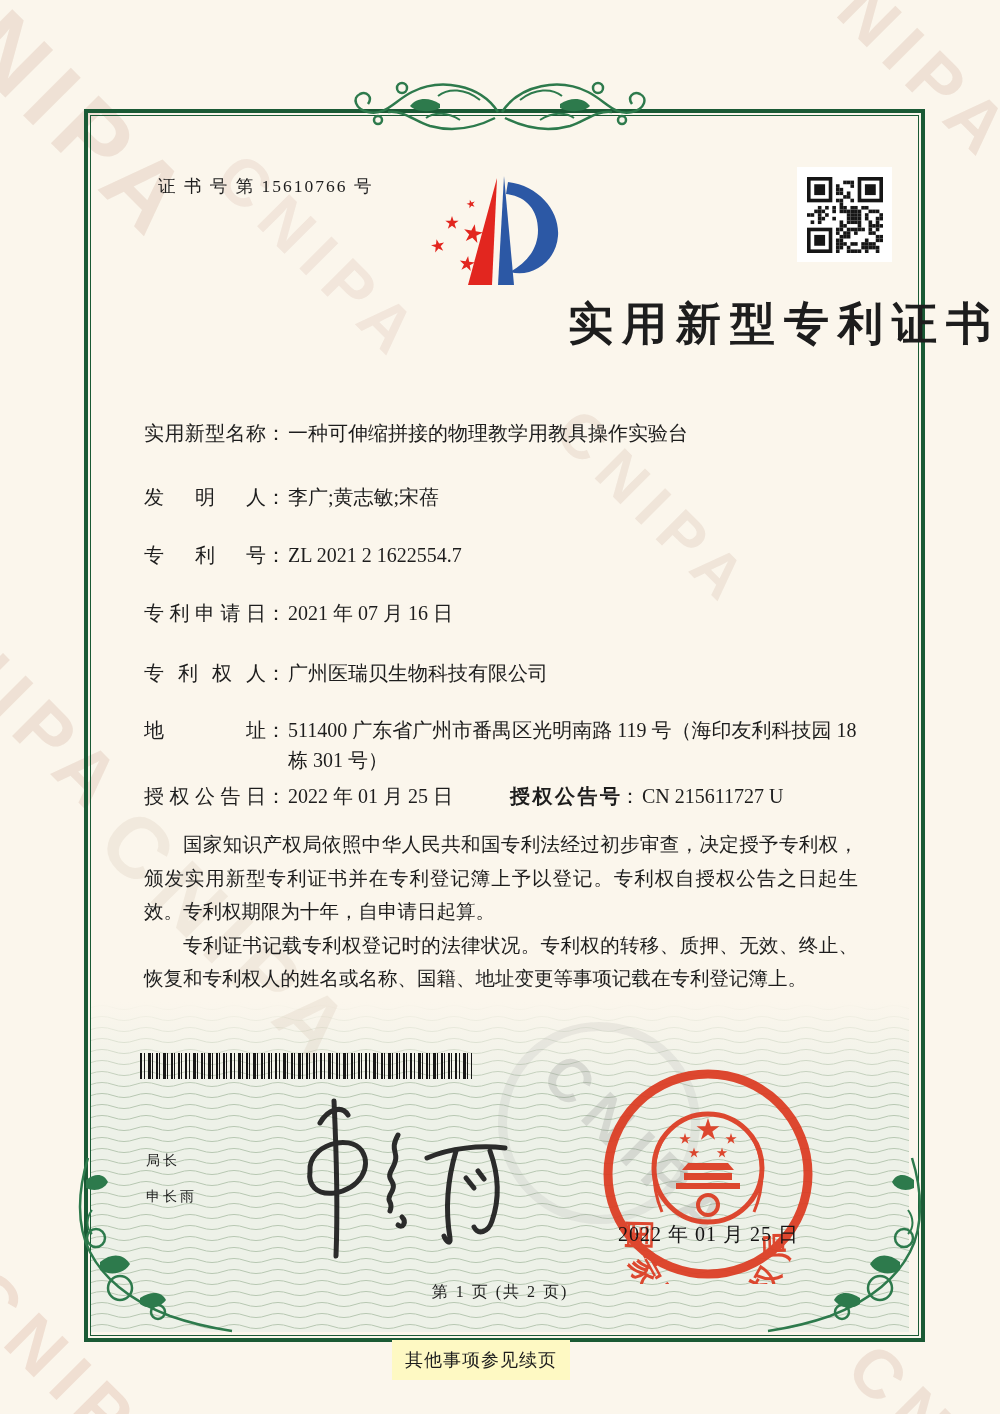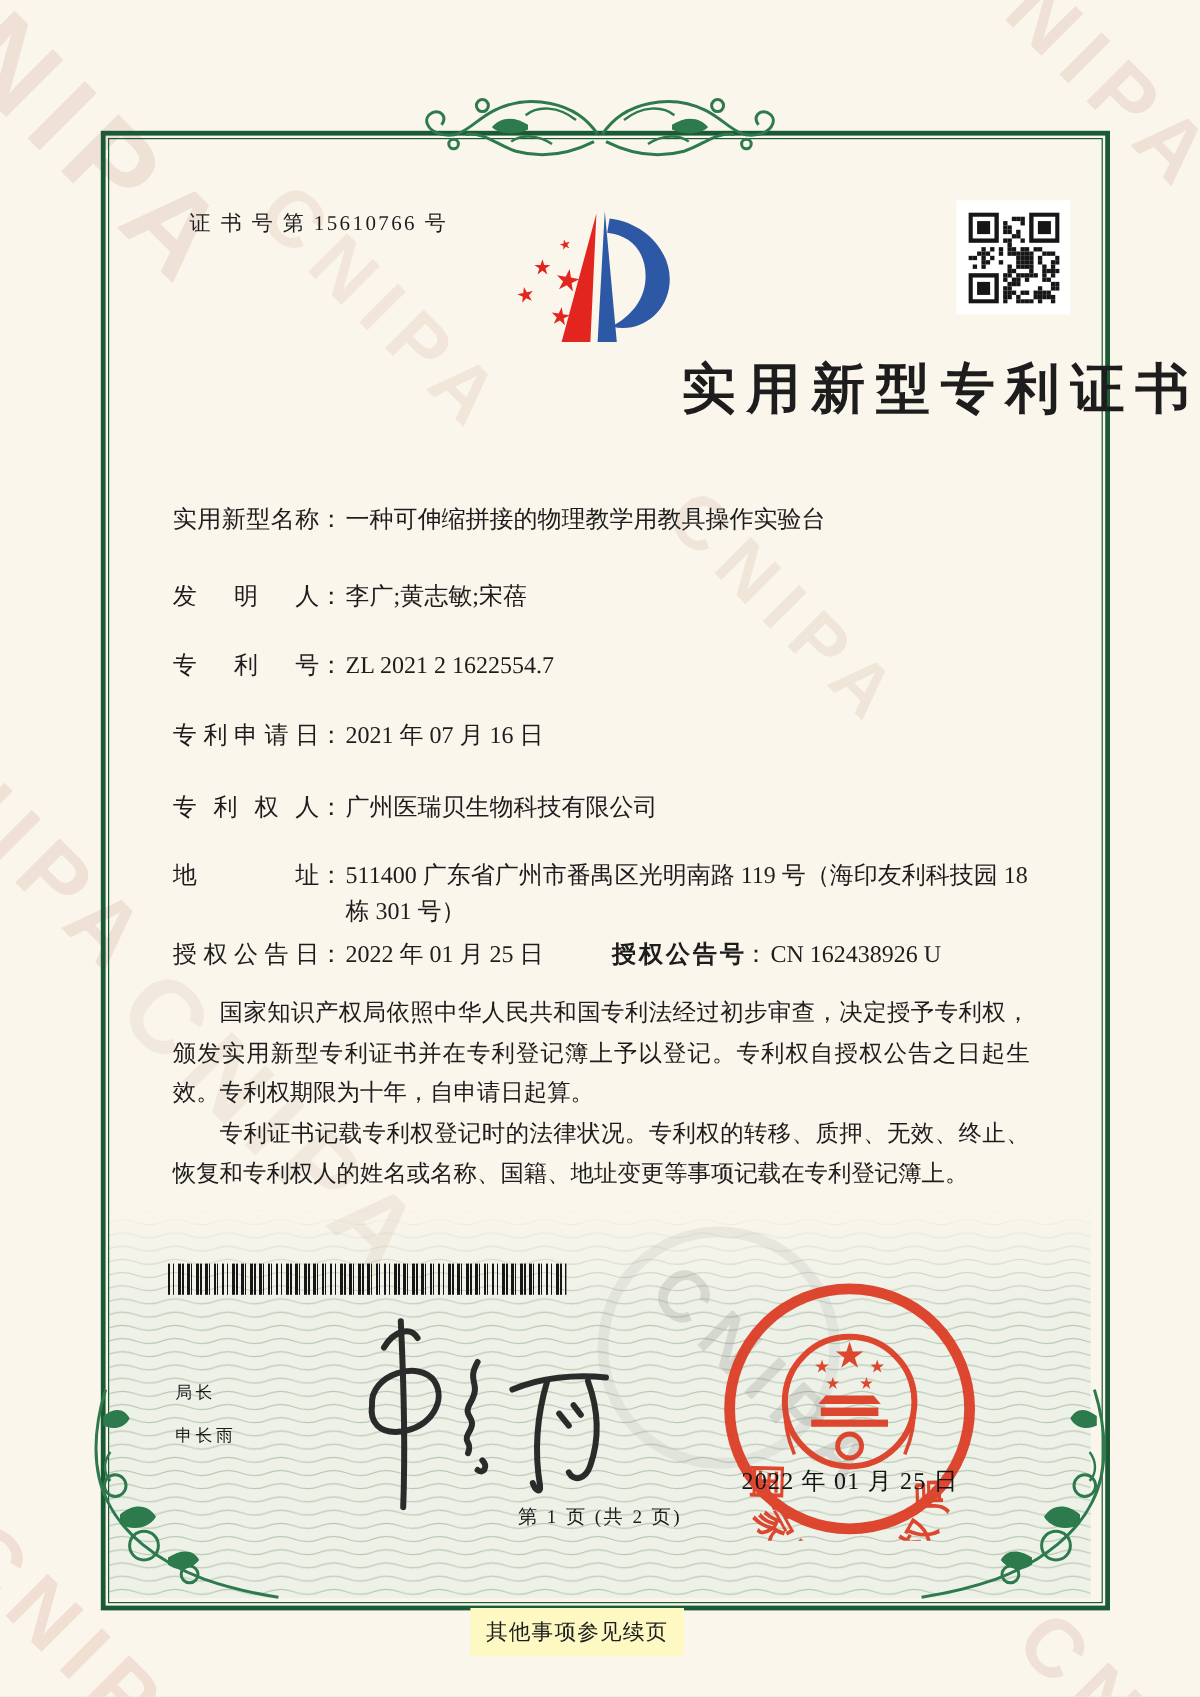--- a/index.html
+++ b/index.html
@@ -64,21 +64,21 @@
       #161616 23px 26px,transparent 26px 27px,#161616 27px 28px,transparent 28px 31px,
       #161616 31px 33px,transparent 33px 34px,#161616 34px 35px,transparent 35px 38px,
       #161616 38px 40px,transparent 40px 41px,#161616 41px 42px,transparent 42px 45px);}
   .director{position:absolute;left:146px;top:1152px;z-index:4;
             font-family:"Liberation Sans","DejaVu Sans",sans-serif;font-size:14px;letter-spacing:3px;}
   .director div{margin-bottom:18px;}
   .signature{position:absolute;left:290px;top:1093px;z-index:5;}
   .seal{position:absolute;left:598px;top:1064px;z-index:5;}
   .seal-date{position:absolute;left:618px;top:1221px;width:190px;font-size:20px;letter-spacing:1px;
              color:#141414;z-index:6;}
-  .page-info{position:absolute;left:0;width:1000px;top:1254px;text-align:center;font-size:16px;
+  .page-info{position:absolute;left:0;width:1000px;top:1282px;text-align:center;font-size:16px;
              letter-spacing:2px;z-index:4;}
   .cont-note{position:absolute;left:392px;top:1340px;width:178px;height:40px;background:#fef9c3;
              z-index:4;text-align:center;line-height:40px;font-size:18px;letter-spacing:1px;}
 </style>
 </head>
 <body>
 
 <div class="page">
 
   <span class="wm" id="wm1">CNIPA</span>
@@ -329,21 +329,21 @@
     <span class="fval">511400 广东省广州市番禺区光明南路 119 号（海印友利科技园 18 栋 301 号）</span>
   </div>
   <div class="frow" id="row-grant">
     <span class="lbl">授权公告日</span>
       <span class="colon">：</span>
     <span class="fval">2022 年 01 月 25 日</span>
   </div>
   <div id="grant-no-group">
     <span class="lbl-sm">授权公告号</span>
       <span class="colon">：</span>
-    <span class="fval">CN 162438926 U</span>
+    <span class="fval">CN 215611727 U</span>
   </div>
 
   <div class="body-text">
     <p>国家知识产权局依照中华人民共和国专利法经过初步审查，决定授予专利权，颁发实用新型专利证书并在专利登记簿上予以登记。专利权自授权公告之日起生效。专利权期限为十年，自申请日起算。</p>
     <p>专利证书记载专利权登记时的法律状况。专利权的转移、质押、无效、终止、恢复和专利权人的姓名或名称、国籍、地址变更等事项记载在专利登记簿上。</p>
   </div>
 
   <div class="barcode"></div>
 
   <div class="director">

